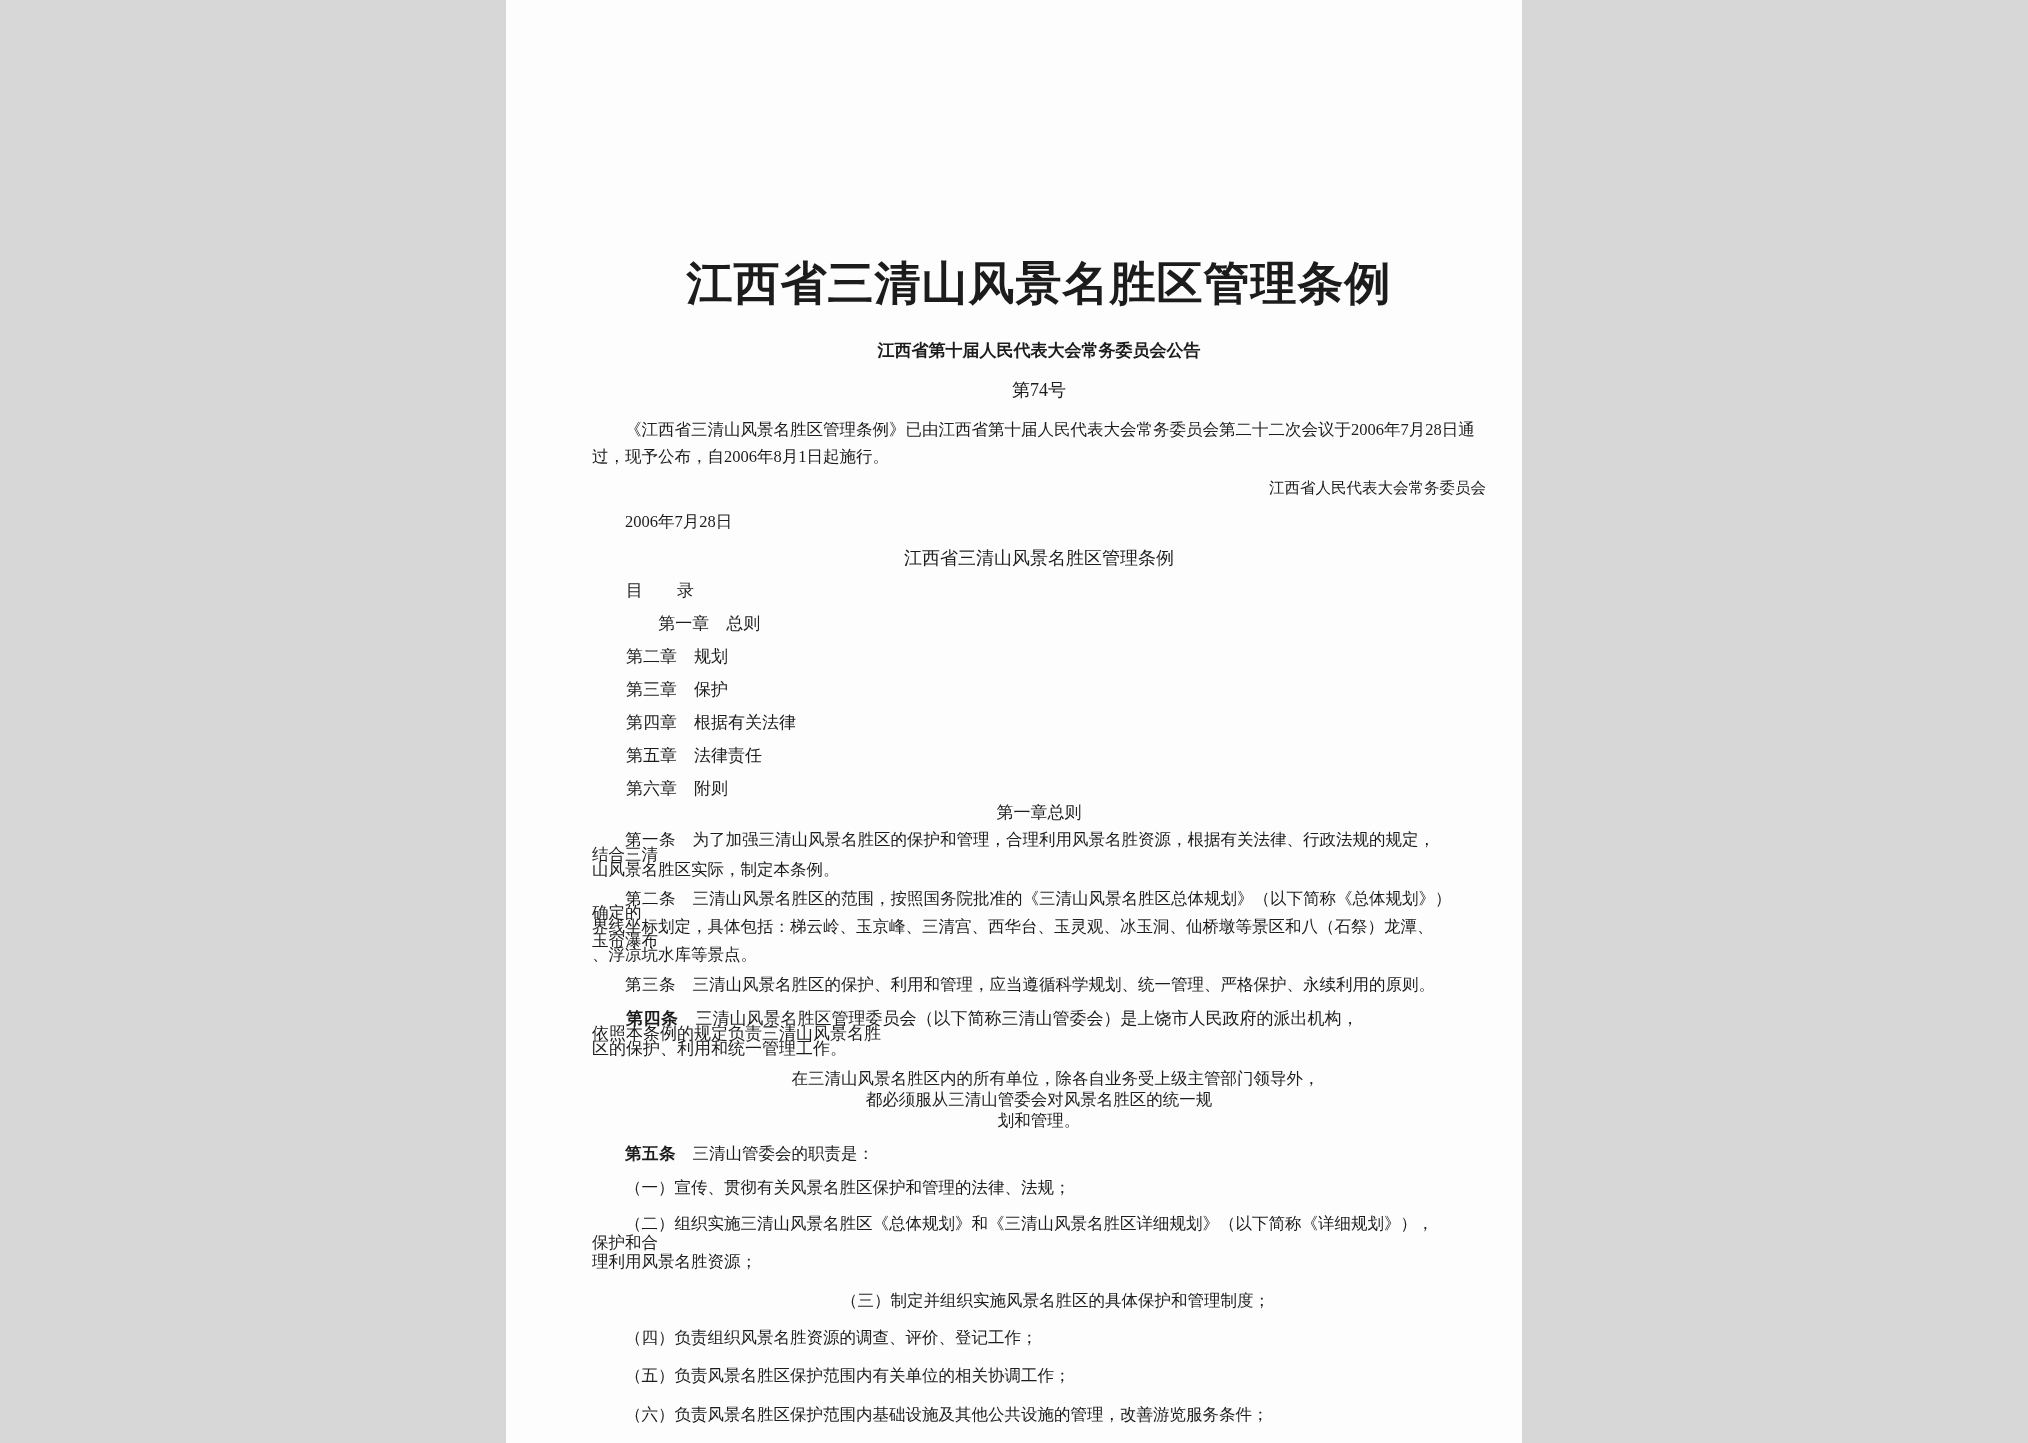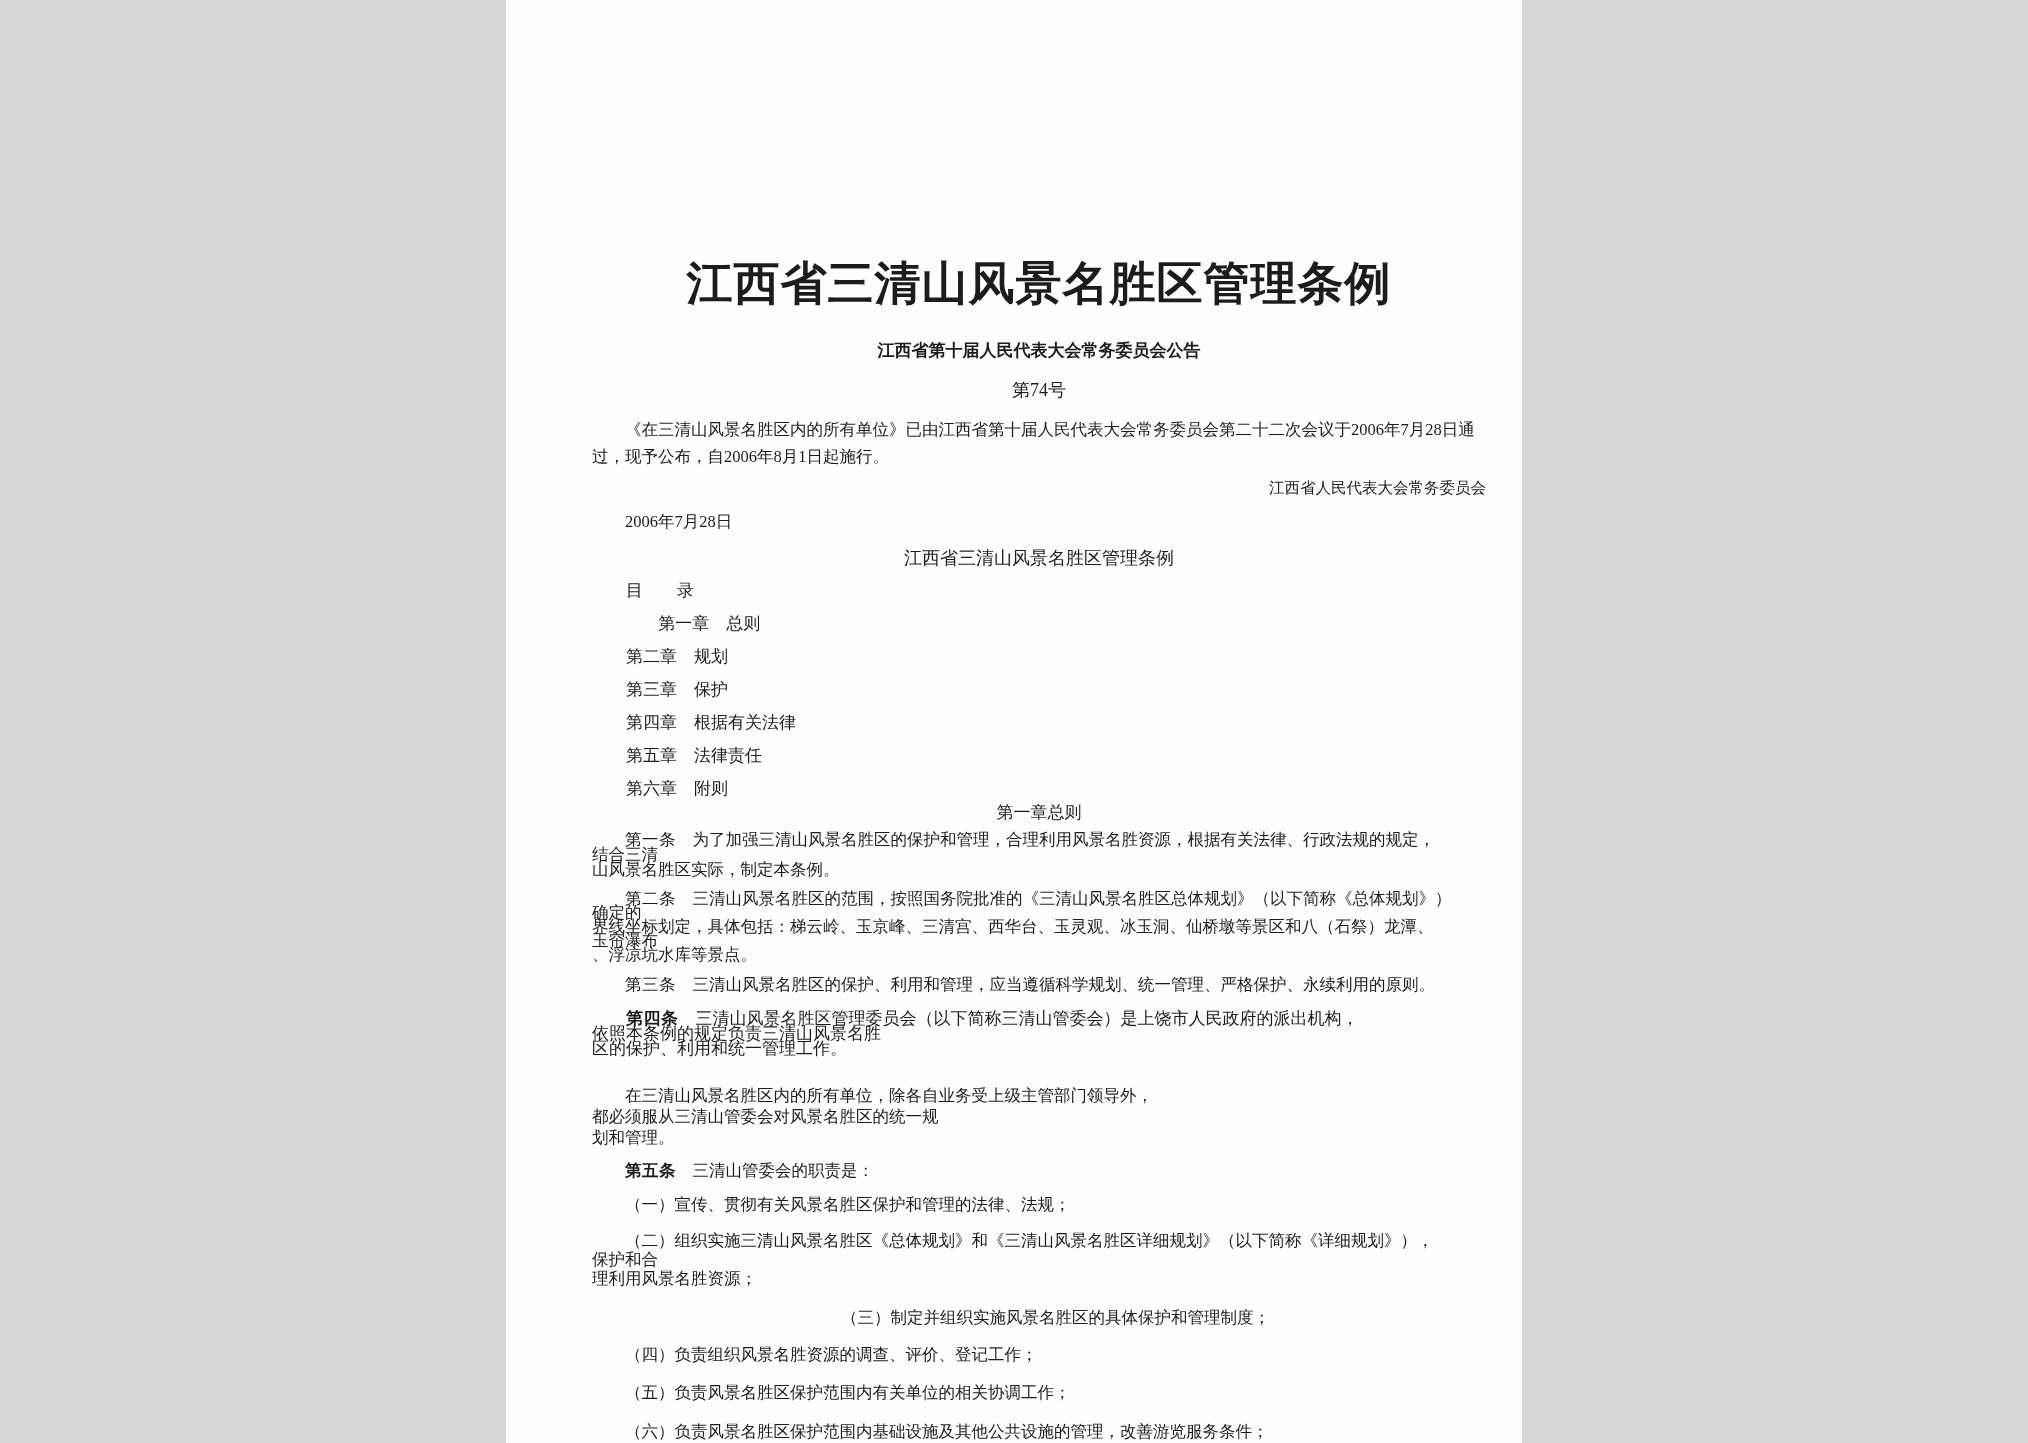--- a/index.html
+++ b/index.html
@@ -85,21 +85,21 @@
 <body>
 
 <div class="page">
 
   <div class="doc-title">江西省三清山风景名胜区管理条例</div>
 
   <div class="announce">江西省第十届人民代表大会常务委员会公告</div>
 
   <div class="doc-no">第74号</div>
 
-  <div class="txt intro">《在三清山风景名胜区内的所有单位》已由江西省第十届人民代表大会常务委员会第二十二次会议于2006年7月28日通
+  <div class="txt intro">《江西省三清山风景名胜区管理条例》已由江西省第十届人民代表大会常务委员会第二十二次会议于2006年7月28日通
 过，现予公布，自2006年8月1日起施行。</div>
 
   <div class="sign-org">江西省人民代表大会常务委员会</div>
 
   <div class="sign-date">2006年7月28日</div>
 
   <div class="law-title">江西省三清山风景名胜区管理条例</div>
 
   <div class="toc-title">目　　录</div>
 
@@ -117,21 +117,21 @@
 
   <div class="para" style="margin-top:15px; line-height:14px;"><span class="lbl">第二条</span><span>　三清山风景名胜区的范围，按照国务院批准的《三清山风景名胜区总体规划》（以下简称《总体规划》）确定的
 界线坐标划定，具体包括：梯云岭、玉京峰、三清宫、西华台、玉灵观、冰玉洞、仙桥墩等景区和八（石祭）龙潭、玉帘瀑布
 、浮凉坑水库等景点。</span></div>
 
   <div class="para" style="margin-top:13px; line-height:20px;"><span class="lbl">第三条</span><span>　三清山风景名胜区的保护、利用和管理，应当遵循科学规划、统一管理、严格保护、永续利用的原则。</span></div>
 
   <div class="para" style="margin-top:17px; line-height:15px; font-size:17px;font-family:Liberation Mono, monospace;"><span class="lbl b">第四条</span><span>　三清山风景名胜区管理委员会（以下简称三清山管委会）是上饶市人民政府的派出机构，依照本条例的规定负责三清山风景名胜
 区的保护、利用和统一管理工作。</span></div>
 
-  <div class="para" style="margin-top:28px; line-height:21px;">在三清山风景名胜区内的所有单位，除各自业务受上级主管部门领导外，都必须服从三清山管委会对风景名胜区的统一规
+  <div class="para" style="margin-top:11px; line-height:21px;text-align:center;">在三清山风景名胜区内的所有单位，除各自业务受上级主管部门领导外，都必须服从三清山管委会对风景名胜区的统一规
 划和管理。</div>
 
   <div class="para" style="margin-top:13px; line-height:20px;"><span class="lbl b">第五条</span><span>　三清山管委会的职责是：</span></div>
 
   <div class="para" style="margin-top:14px; line-height:20px;">（一）宣传、贯彻有关风景名胜区保护和管理的法律、法规；</div>
   <div class="para" style="margin-top:16px; line-height:19px;">（二）组织实施三清山风景名胜区《总体规划》和《三清山风景名胜区详细规划》（以下简称《详细规划》），保护和合
 理利用风景名胜资源；</div>
   <div class="para" style="margin-top:20px; line-height:20px;text-align:center;">（三）制定并组织实施风景名胜区的具体保护和管理制度；</div>
   <div class="para" style="margin-top:17px; line-height:20px;">（四）负责组织风景名胜资源的调查、评价、登记工作；</div>
   <div class="para" style="margin-top:18px; line-height:20px;">（五）负责风景名胜区保护范围内有关单位的相关协调工作；</div>

